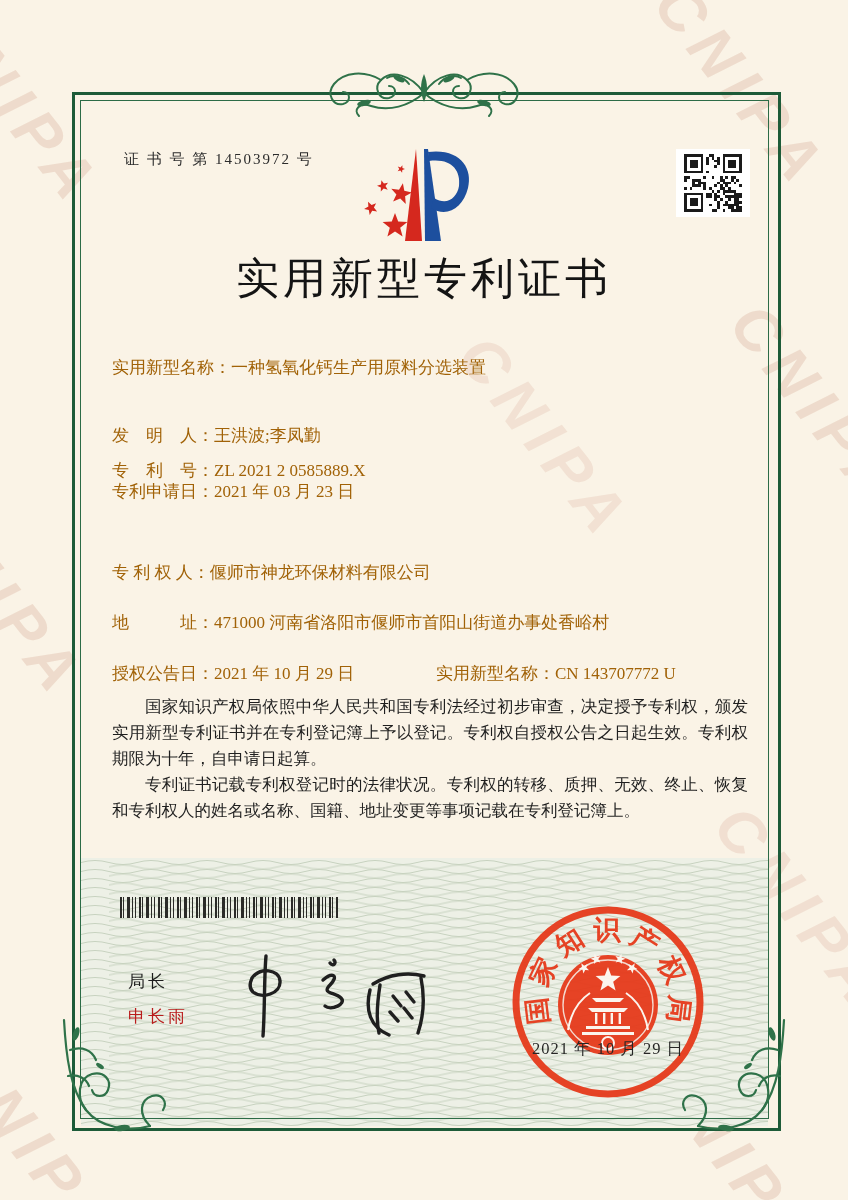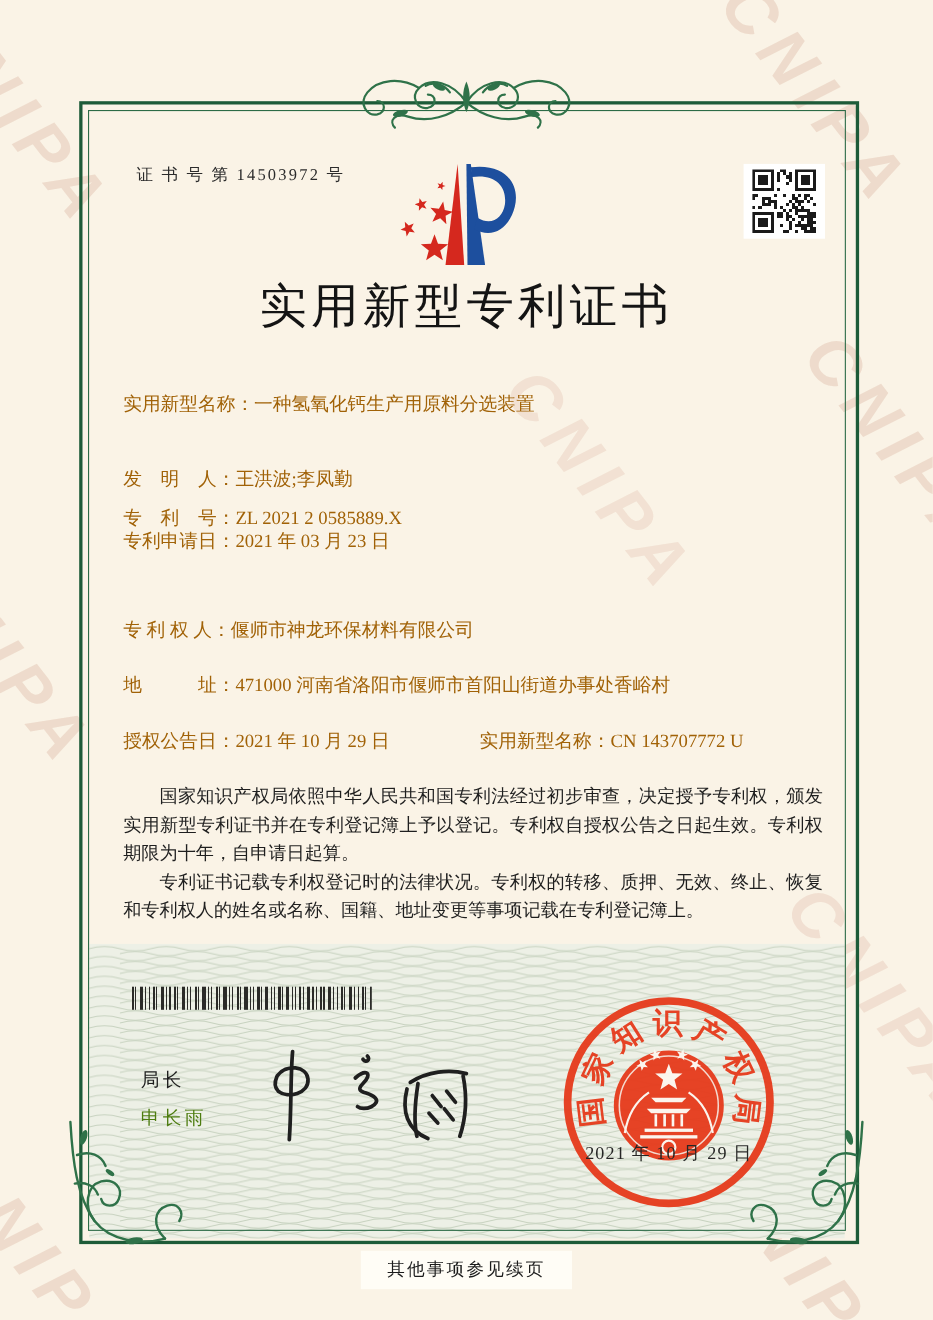--- a/index.html
+++ b/index.html
@@ -29,28 +29,28 @@
   .certno{position:absolute;left:124px;top:150px;font-size:15px;letter-spacing:2px;color:#2b2b2b;text-align:center;}
   .logo{position:absolute;left:355px;top:146px;}
   .qrbox{position:absolute;left:676px;top:149px;width:74px;height:68px;background:#fff;display:flex;align-items:center;justify-content:center;}
   .title{position:absolute;left:0;top:250px;width:100%;text-align:center;font-size:43px;font-weight:normal;letter-spacing:4px;color:#141414;}
 
   .fields{position:absolute;left:112px;top:0;width:640px;}
   .row{position:absolute;left:0;font-size:17px;white-space:nowrap;color:#a16207;}
   .r1{top:356px}.r2{top:424px}.r3{top:459px}.r4{top:480px}.r5{top:561px}.r6{top:611px}.r7{top:662px}
   .pair2{position:absolute;left:324px;top:0;white-space:nowrap;}
 
-  .body{position:absolute;left:112px;top:694px;width:636px;font-size:16.5px;line-height:26px;text-align:justify;color:#1f1f1f;margin-top:17px;}
+  .body{position:absolute;left:112px;top:694px;width:636px;font-size:16.5px;line-height:26px;text-align:justify;color:#1f1f1f;}
   .body p{margin:0;text-indent:2em;}
 
   .barcode{position:absolute;left:120px;top:897px;width:218px;height:21px;
     background:repeating-linear-gradient(90deg,#2b2b28 0 2px,rgba(0,0,0,0) 2px 3px,#2b2b28 3px 4px,rgba(0,0,0,0) 4px 7px,#2b2b28 7px 10px,rgba(0,0,0,0) 10px 12px,#2b2b28 12px 13px,rgba(0,0,0,0) 13px 15px,#2b2b28 15px 16px,rgba(0,0,0,0) 16px 19px);}
 
   .sig-title{position:absolute;left:128px;top:970px;font-size:17px;letter-spacing:3px;color:#1c1c1c;font-family:Liberation Serif, serif;}
-  .sig-name{position:absolute;left:128px;top:1005px;font-size:17px;letter-spacing:3px;color:#4d7c0f;}
+  .sig-name{position:absolute;left:128px;top:1005px;font-size:17px;letter-spacing:3px;color:#b91c1c;}
   .signature{position:absolute;left:238px;top:948px;}
   .seal{position:absolute;left:508px;top:902px;}
 
   .pageinfo{position:absolute;left:0;top:1096px;width:100%;text-align:center;font-size:14.5px;color:#1e1e1e;letter-spacing:1px;}
   .note{position:absolute;left:50%;top:1137px;transform:translateX(-50%);background:#fffdf6;padding:7px 24px;font-size:16px;letter-spacing:2px;color:#1c1c1c;white-space:nowrap;}
 </style>
 </head>
 <body>
 
 <div class="page">
@@ -339,15 +339,14 @@
       <g stroke="#fdf6ef" stroke-width="2" fill="none">
         <circle cx="100" cy="141" r="6"></circle>
         <path d="M60,128 C63,110 70,99 82,91"></path>
         <path d="M140,128 C137,110 130,99 118,91"></path>
       </g>
     </g>
     <text x="100" y="152" text-anchor="middle" font-size="16.5" fill="#1a1a1a" font-family="'Liberation Serif','DejaVu Serif',serif" letter-spacing="1">2021 年 10 月 29 日</text>
   </svg>
 
 
-  <div class="note">其他事项参见续页</div>
 
 </div>
 
 </body></html>

